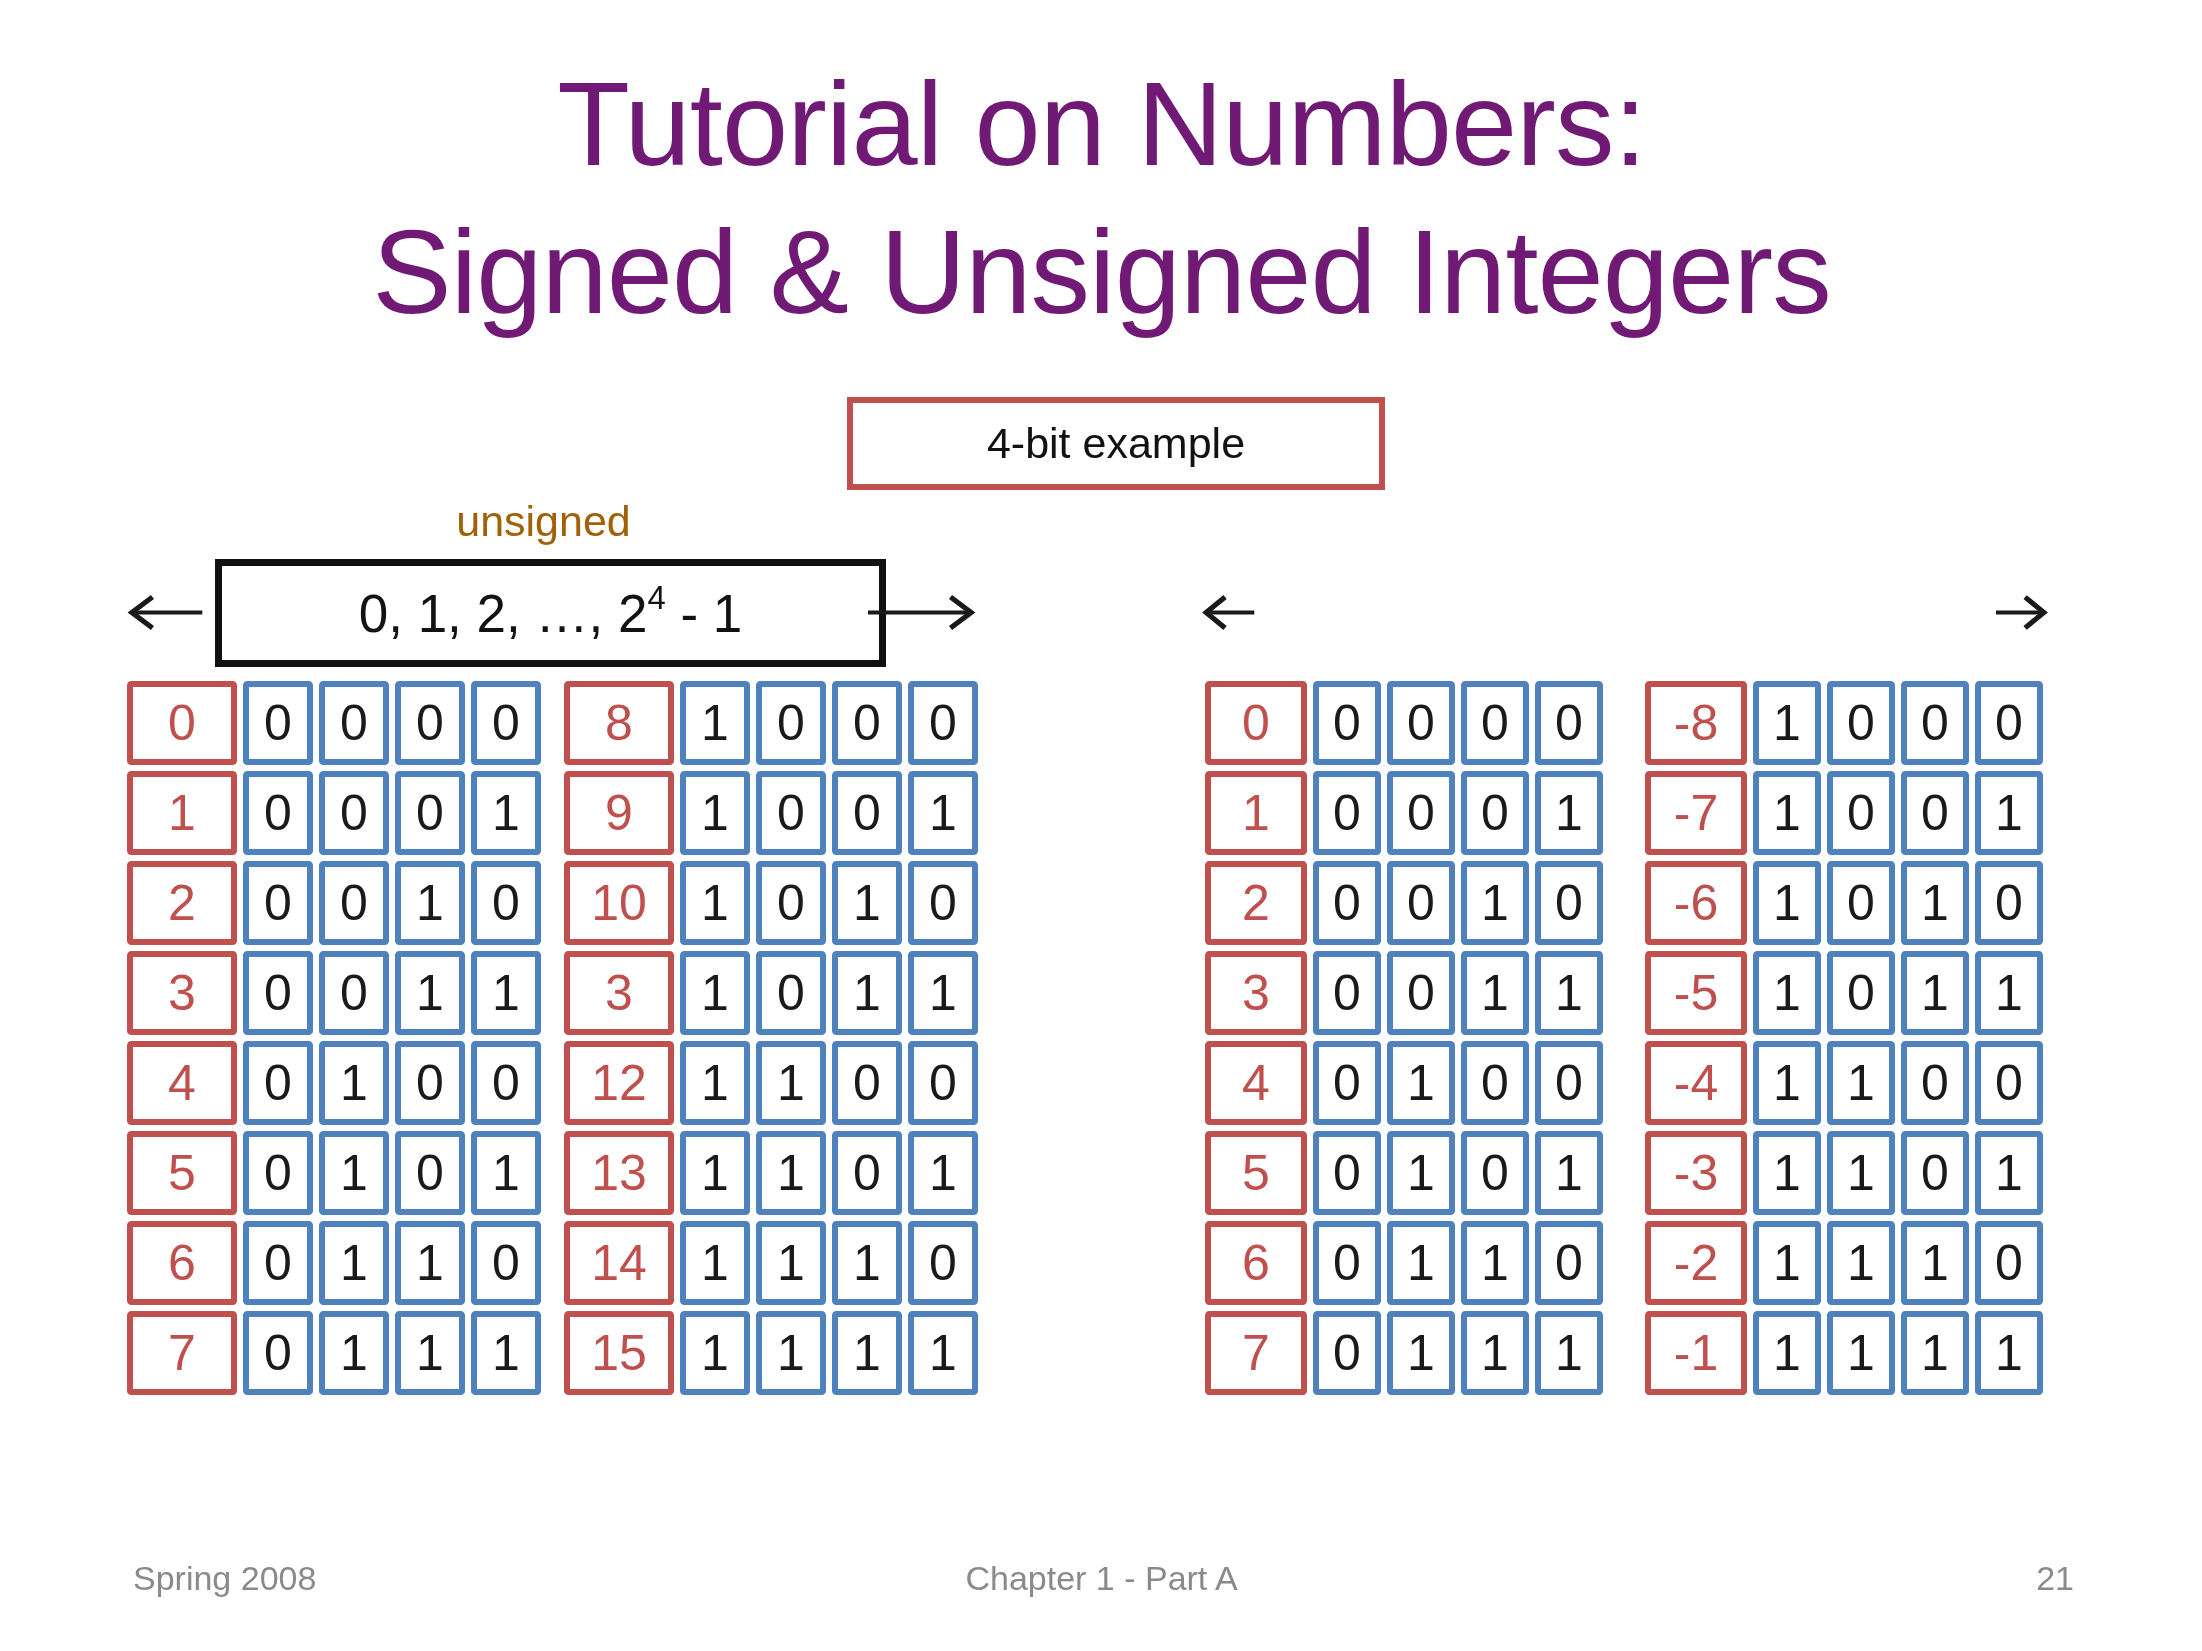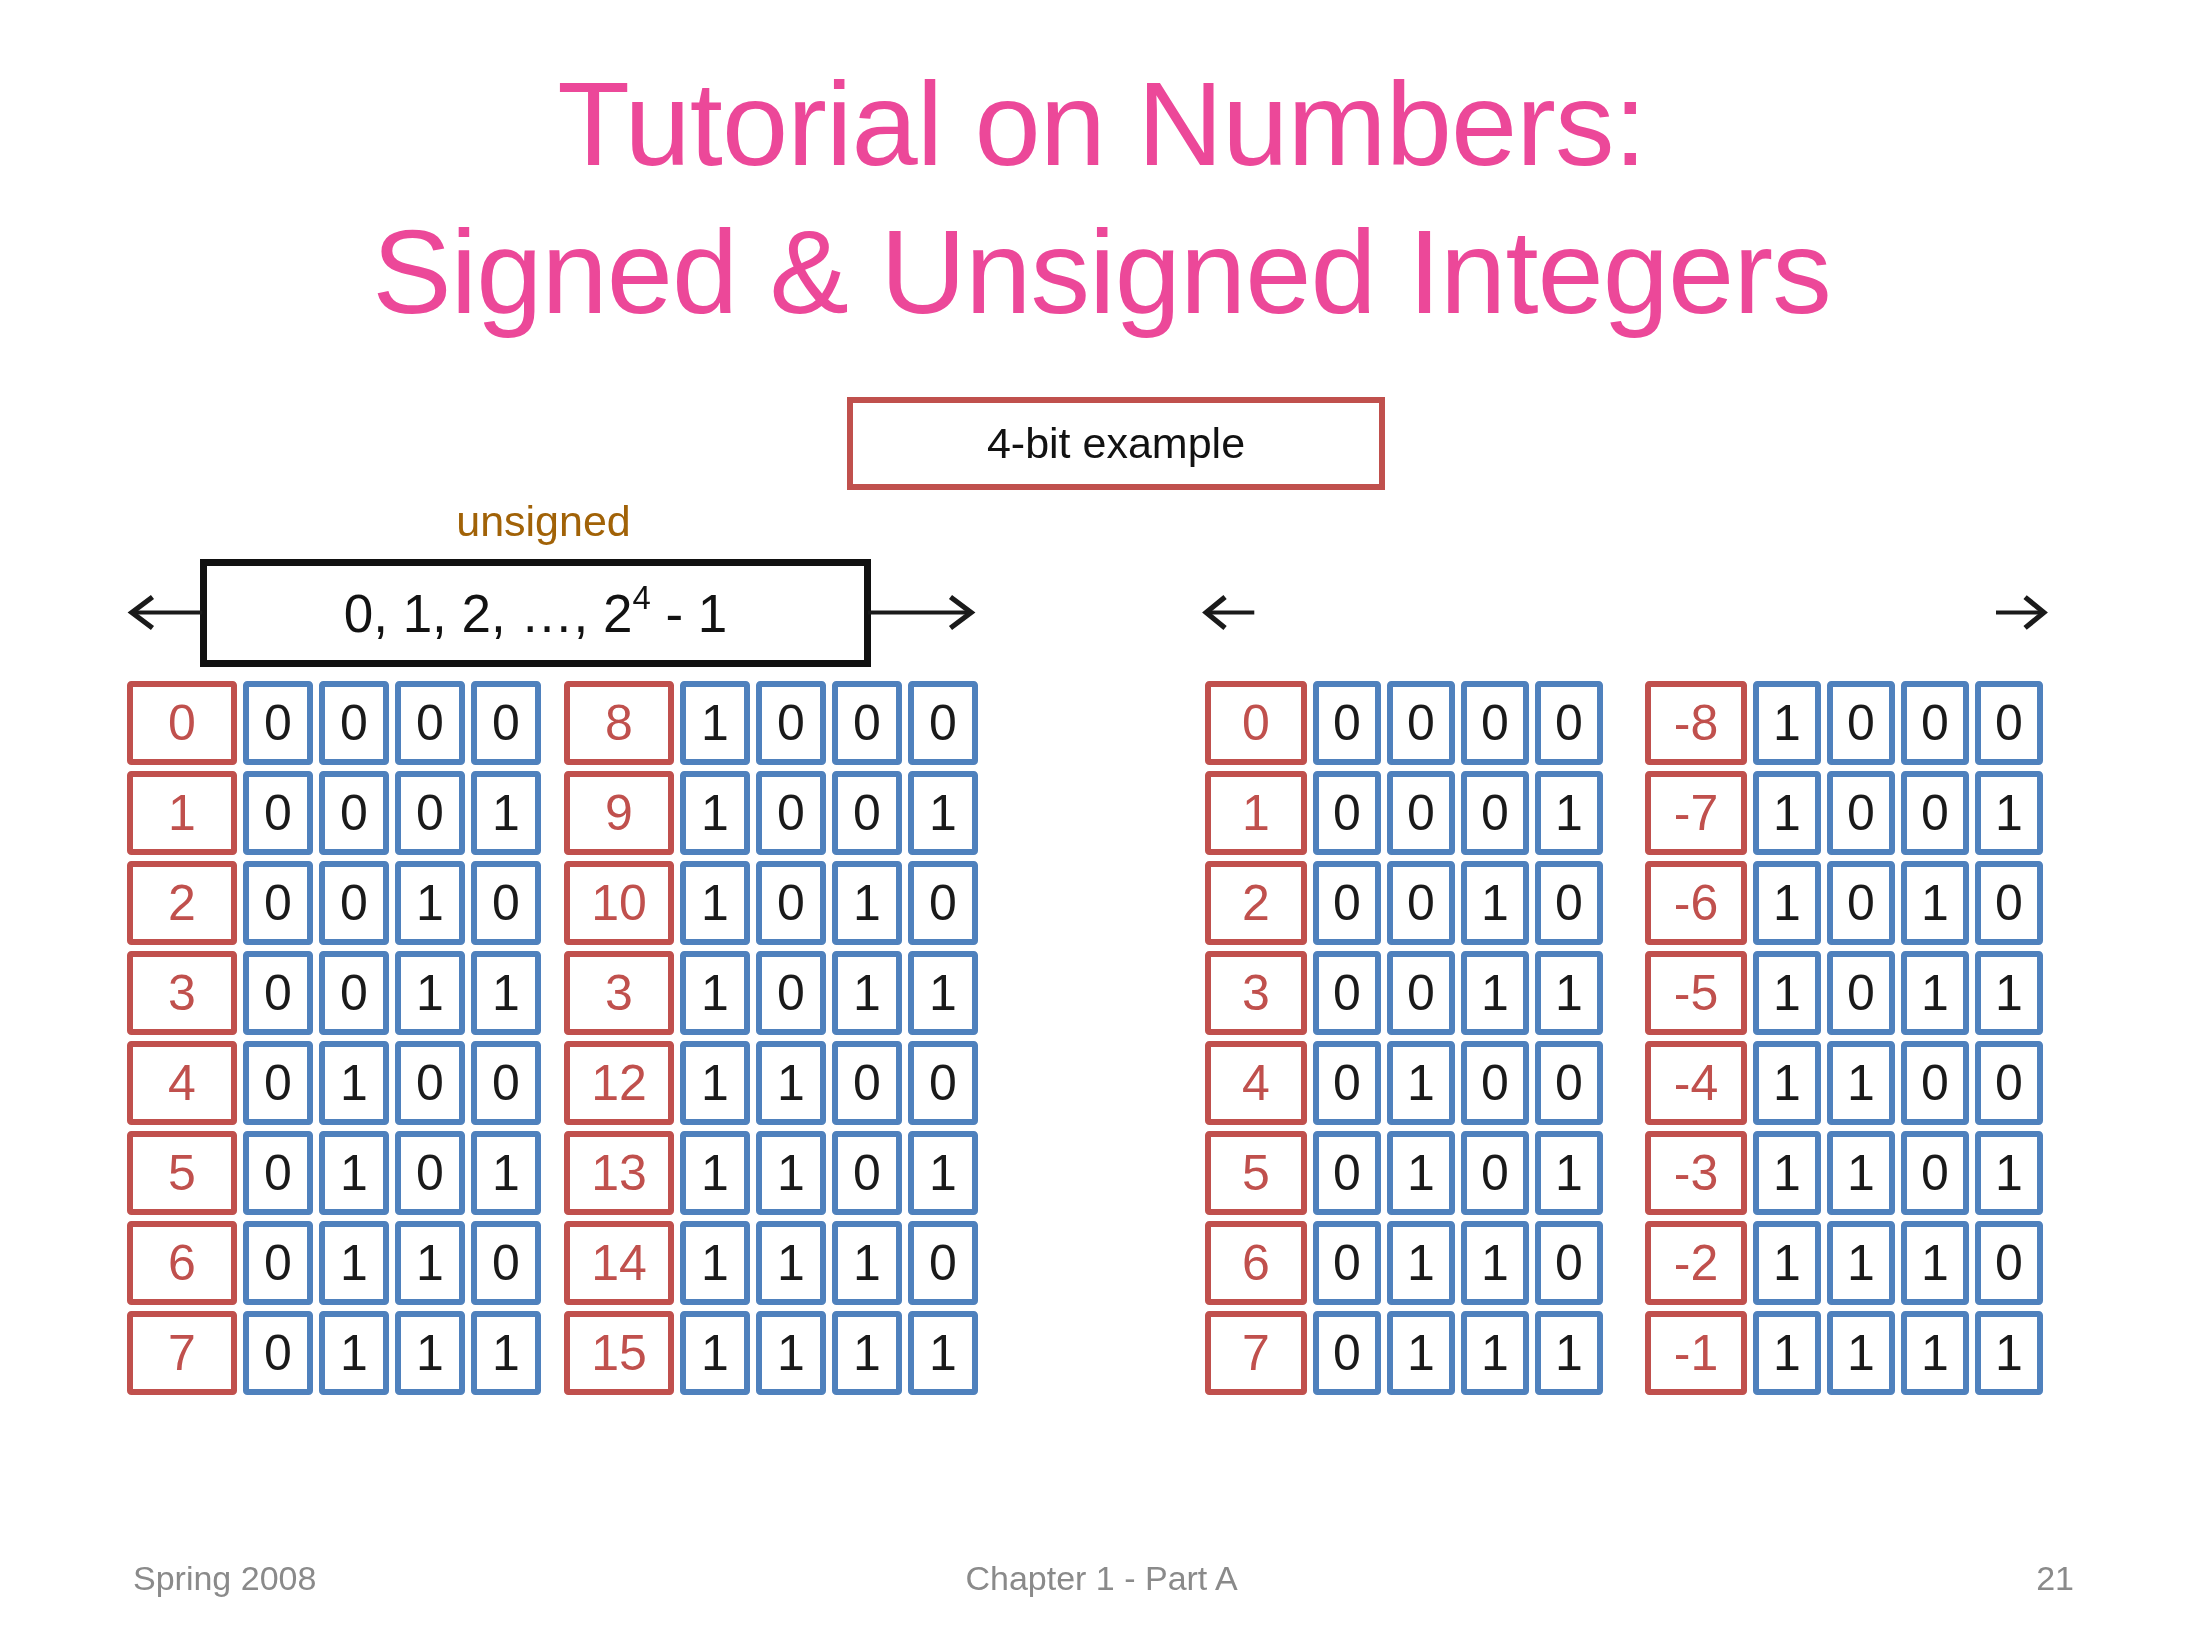--- a/index.html
+++ b/index.html
@@ -2,33 +2,33 @@
 <html style="--red: #C0504D; --blue: #4F81BD; --gray: #8A8A8A;font-size:13.8px"><head>
 <meta charset="utf-8">
 <style>
   html,body{margin:0;padding:0;background:#fff;}
   body{width:2203px;height:1652px;position:relative;overflow:hidden;
        font-family:"Liberation Sans", sans-serif;color:#141414;}
 
   .slide{position:absolute;inset:0;background:#ffffff;}
 
   .title{position:absolute;top:50px;left:0;width:100%;text-align:center;
-         font-size:119px;line-height:1.24;color:#ec4899;letter-spacing:-0.9px;}
+         font-size:119px;line-height:1.24;color:#701a75;letter-spacing:-0.9px;}
 
   .badge{position:absolute;left:847px;top:397px;width:538px;height:93px;
          border:6px solid var(--red);display:flex;align-items:center;justify-content:center;
          font-size:43px;color:#121212;box-sizing:border-box;text-align:center;}
 
   .sec-label{position:absolute;top:497px;width:361px;text-align:center;font-size:43px;color:#a16207;}
   .label-unsigned{left:363px;}
   .label-signed{left:1472px;}
 
   .range-box{position:absolute;top:559px;height:108px;border:7.7px solid #111;
              display:flex;align-items:center;justify-content:center;background:#fff;
-             box-sizing:border-box;color:#121212;white-space:pre;}
+             box-sizing:border-box;color:#121212;white-space:pre;margin-left:15px;}
   .range-unsigned{left:200px;width:671px;font-size:53px;}
   .range-signed{left:1254px;width:742px;font-size:48px;}
   .range-box sup{font-size:0.62em;position:relative;top:-0.12em;}
 
   .arrow{position:absolute;top:591px;}
 
   .table{position:absolute;top:681px;display:flex;flex-direction:column;gap:6px;}
   .t1{left:127px;} .t2{left:564px;} .t3{left:1205px;} .t4{left:1645px;}
   .t-row{display:flex;gap:6px;height:84px;}
   .cell{box-sizing:border-box;border-radius:4.3px;display:flex;align-items:center;justify-content:center;

